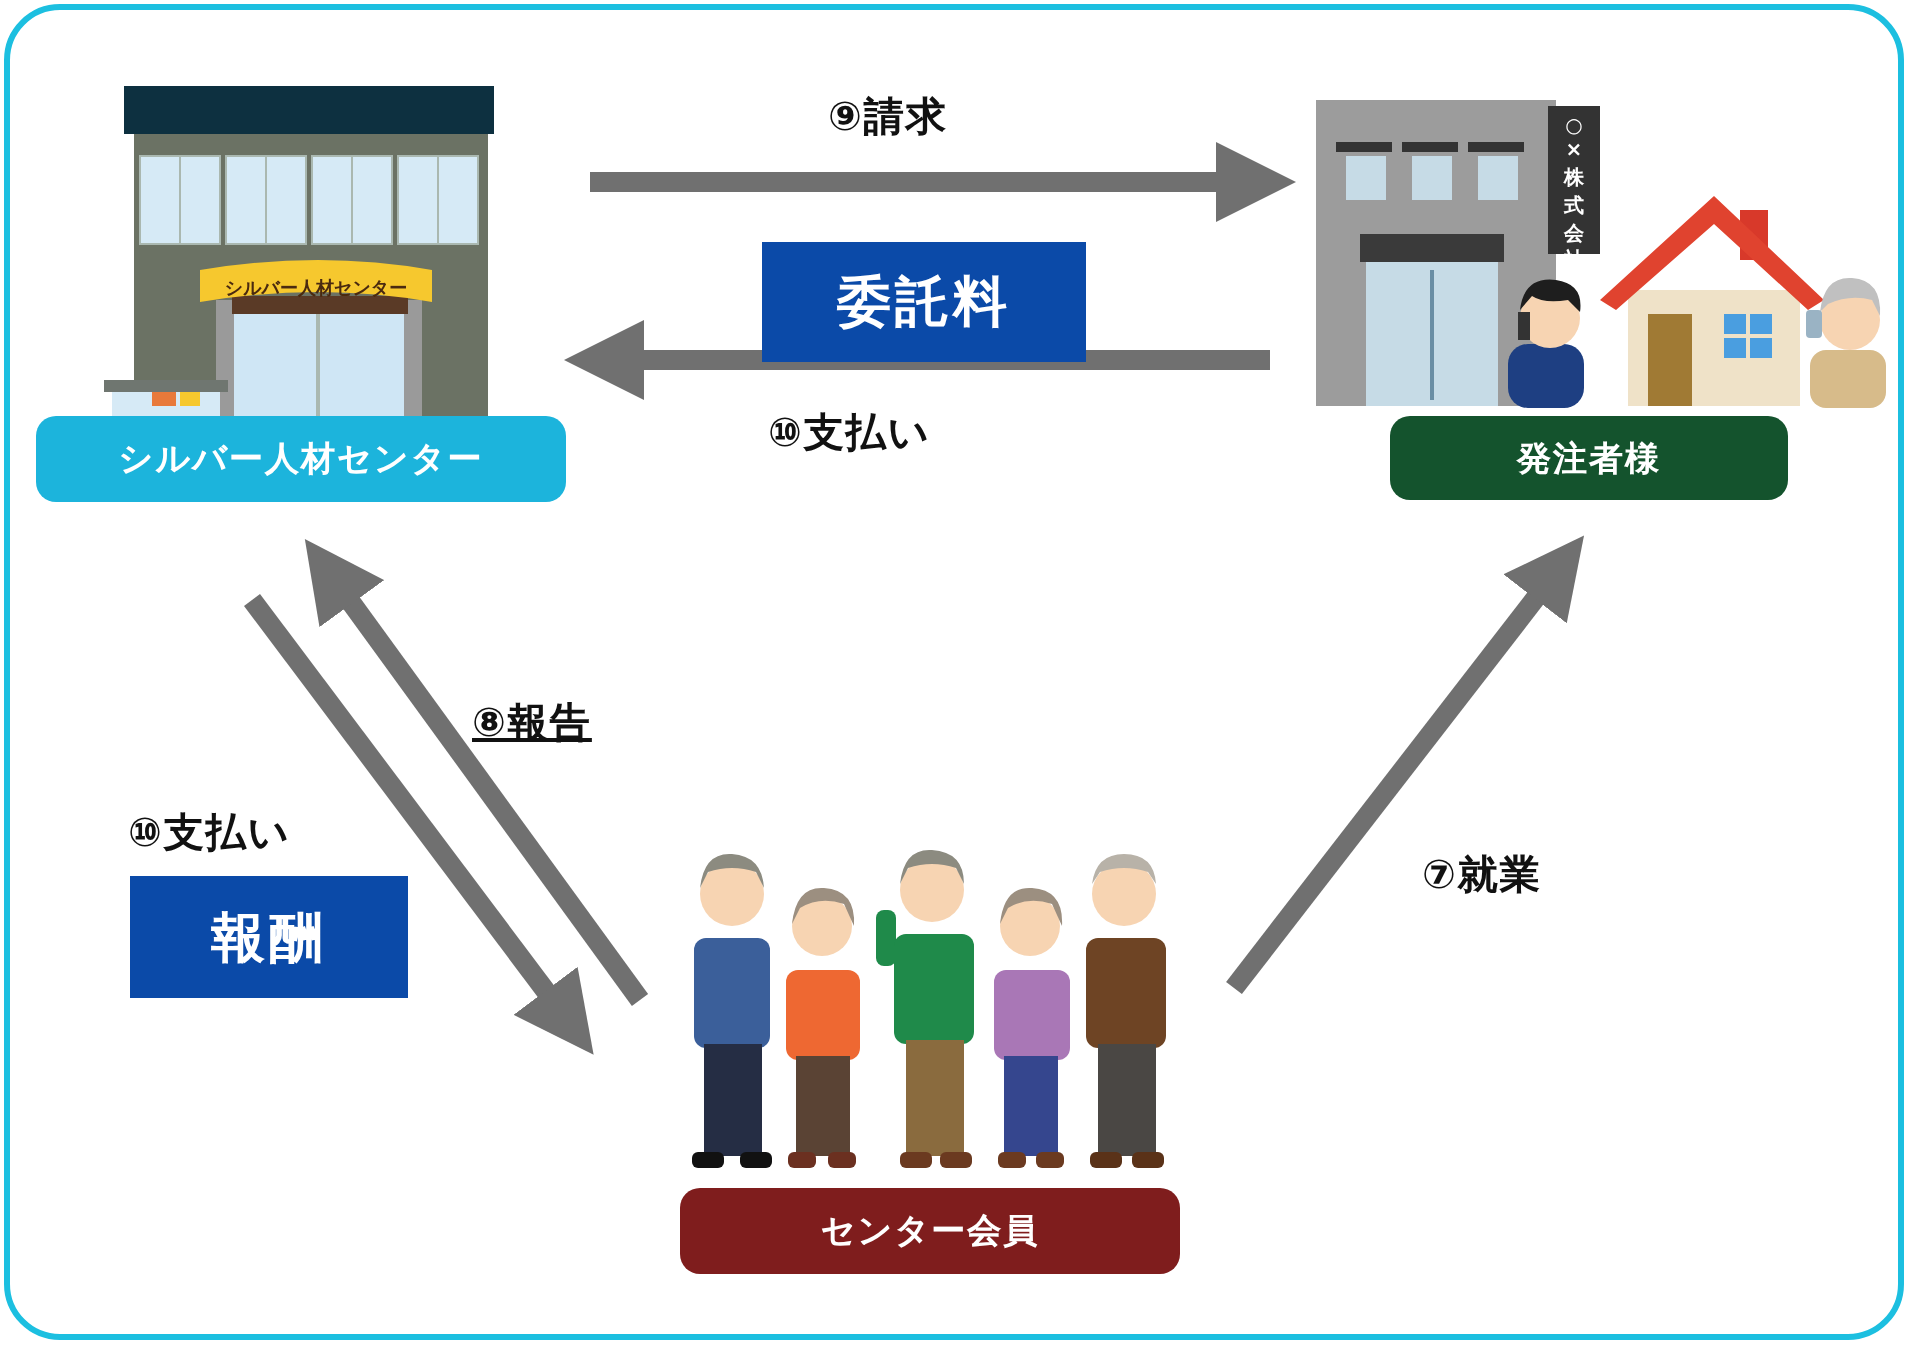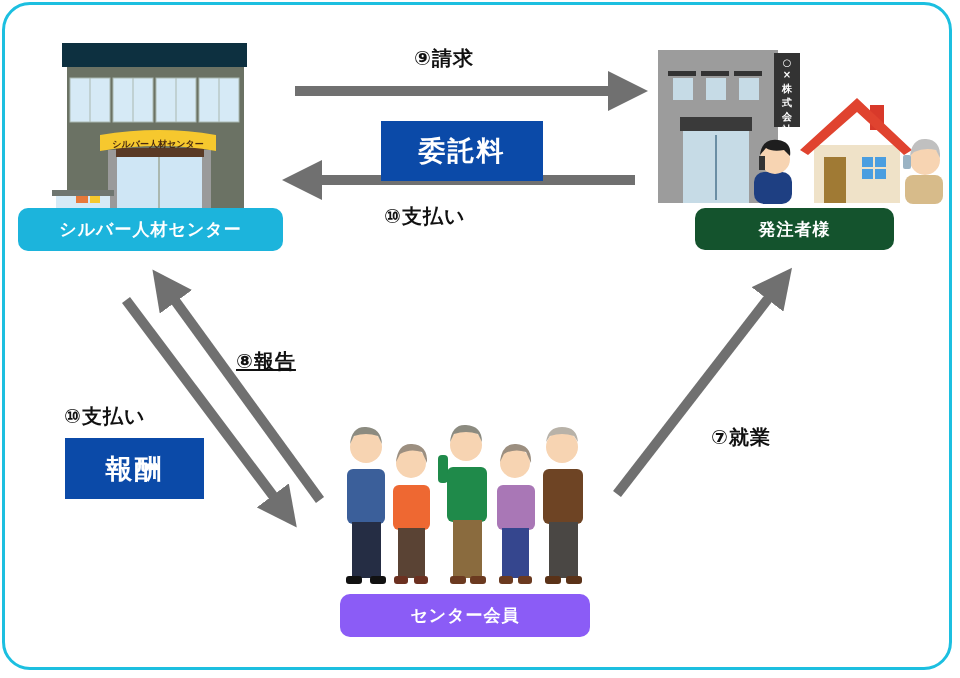--- a/index.html
+++ b/index.html
@@ -5,21 +5,21 @@
     html, body { margin: 0; padding: 0; background: #ffffff; }
     body { width: 960px; height: 678px; position: relative; overflow: hidden;
            font-family: "DejaVu Sans", "Liberation Sans", sans-serif; }
     .frame { position: absolute; left: 2px; top: 2px; width: 950px; height: 668px;
              border: 3px solid #1cbfe0; border-radius: 28px; box-sizing: border-box; background:#fff; }
     svg.diagram { position: absolute; left: 0; top: 0; }
     .label-pill { position: absolute; color: #fff; font-weight: bold; font-size: 17px;
                   display: flex; align-items: center; justify-content: center; border-radius: 10px; letter-spacing: 1px; }
     .lbl-center { left: 18px; top: 208px; width: 265px; height: 43px; background: #1cb4dc; }
     .lbl-client { left: 695px; top: 208px; width: 199px; height: 42px; background: #14532d; }
-    .lbl-member { left: 340px; top: 594px; width: 250px; height: 43px; background: #8b5cf6; }
+    .lbl-member { left: 340px; top: 594px; width: 250px; height: 43px; background: #7f1d1d; }
     .step-label { position: absolute; font-weight: bold; font-size: 20px; color: #111; letter-spacing: 1px; white-space: nowrap; }
     .money-box { position: absolute; background: #0b4aa8; color: #fff; font-weight: bold; font-size: 27px;
                  display: flex; align-items: center; justify-content: center; letter-spacing: 2px; }
   </style>
 </head>
 <body>
 
 <div class="frame"></div>
 
 <svg class="diagram" width="960" height="678" viewBox="0 0 960 678">

